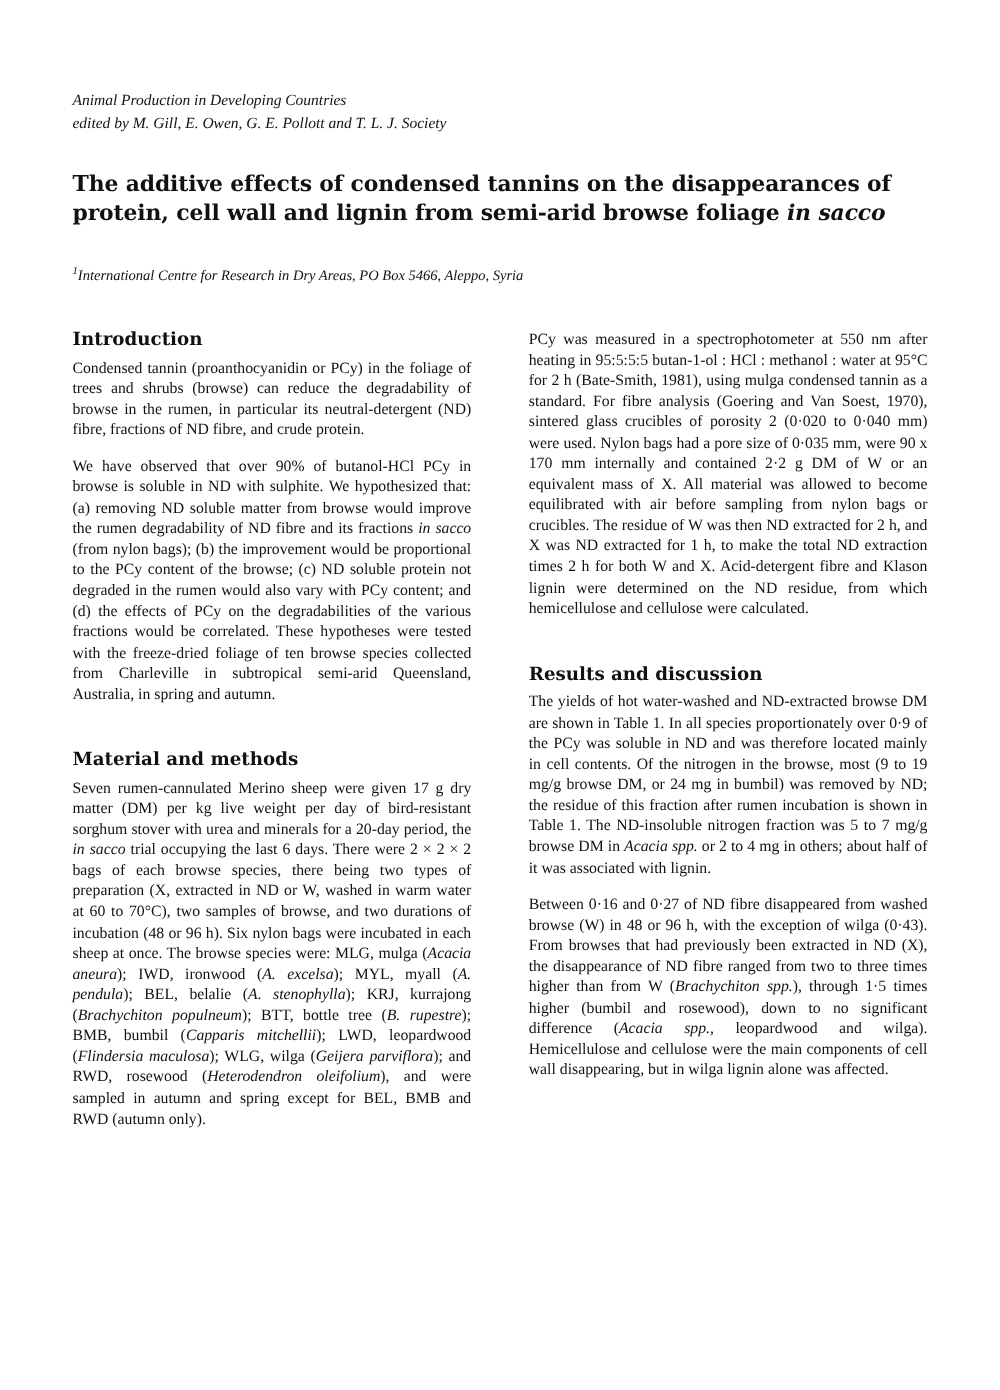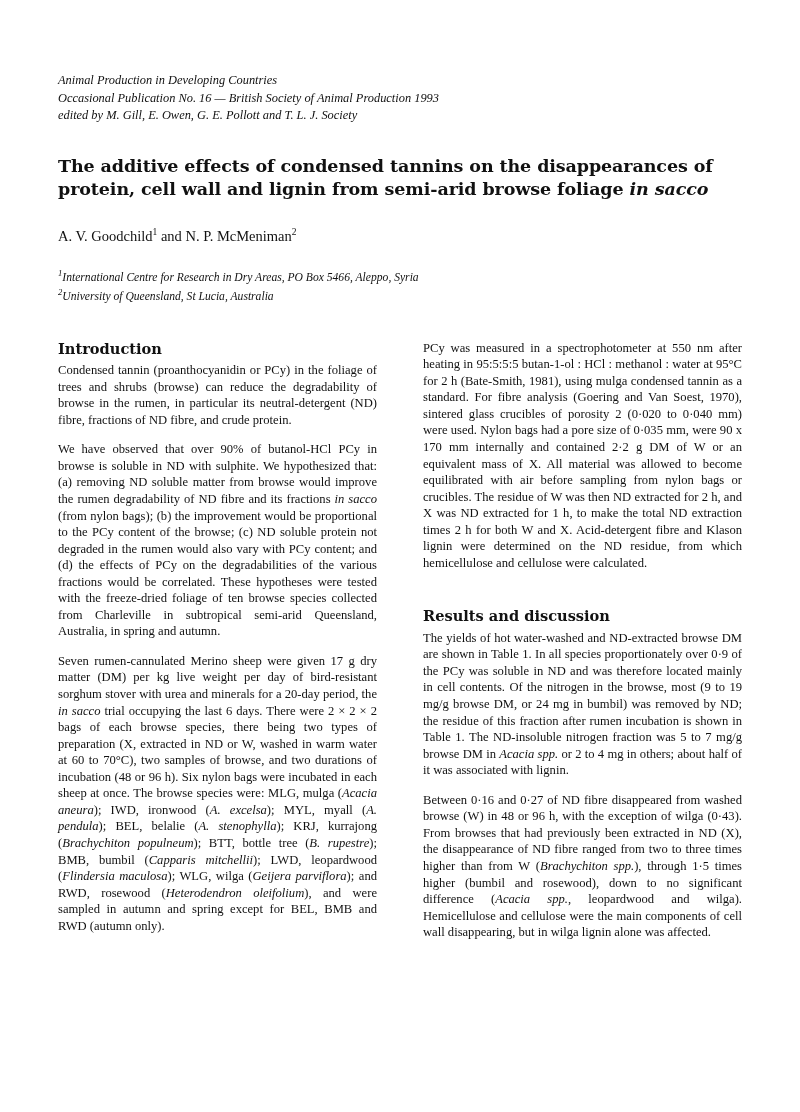--- a/index.html
+++ b/index.html
@@ -96,42 +96,38 @@
   }
 </style>
 </head>
 <body>
 
 <div class="page">
   <div class="content">
 
     <div class="series">
       <div>Animal Production in Developing Countries</div>
-      <div>Occasional Publication No. 16 — British Society of Animal Production 1993</div>
       <div>edited by M. Gill, E. Owen, G. E. Pollott and T. L. J. Society</div>
     </div>
 
     <h1 class="title"><span>The additive effects of condensed tannins on the disappearances of protein, cell wall and lignin from semi-arid browse foliage </span><span class="ital">in sacco</span></h1>
 
-    <div class="authors">
-      A. V. Goodchild<sup>1</sup> and N. P. McMeniman<sup>2</sup>
-    </div>
 
     <div class="affil">
       <div><sup>1</sup>International Centre for Research in Dry Areas, PO Box 5466, Aleppo, Syria</div>
-      <div><sup>2</sup>University of Queensland, St Lucia, Australia</div>
     </div>
 
     <div class="columns">
 
       <div class="col">
         <h2 class="section">Introduction</h2>
         <p>Condensed tannin (proanthocyanidin or PCy) in the foliage of trees and shrubs (browse) can reduce the degradability of browse in the rumen, in particular its neutral-detergent (ND) fibre, fractions of ND fibre, and crude protein.</p>
         <p>We have observed that over 90% of butanol-HCl PCy in browse is soluble in ND with sulphite. We hypothesized that: (a) removing ND soluble matter from browse would improve the rumen degradability of ND fibre and its fractions <i>in sacco</i> (from nylon bags); (b) the improvement would be proportional to the PCy content of the browse; (c) ND soluble protein not degraded in the rumen would also vary with PCy content; and (d) the effects of PCy on the degradabilities of the various fractions would be correlated. These hypotheses were tested with the freeze-dried foliage of ten browse species collected from Charleville in subtropical semi-arid Queensland, Australia, in spring and autumn.</p>
 
+        <h2 class="section spaced">Material and methods</h2>
         <p class="tight">Seven rumen-cannulated Merino sheep were given 17 g dry matter (DM) per kg live weight per day of bird-resistant sorghum stover with urea and minerals for a 20-day period, the <i>in sacco</i> trial occupying the last 6 days. There were 2 ×  2 × 2 bags of each browse species, there being two types of preparation (X, extracted in ND or W, washed in warm water at 60 to 70°C), two samples of browse, and two durations of incubation (48 or 96 h). Six nylon bags were incubated in each sheep at once. The browse species were: MLG, mulga (<i>Acacia aneura</i>); IWD, ironwood (<i>A. excelsa</i>); MYL, myall (<i>A. pendula</i>); BEL, belalie (<i>A. stenophylla</i>); KRJ, kurrajong (<i>Brachychiton populneum</i>); BTT, bottle tree (<i>B. rupestre</i>); BMB, bumbil (<i>Capparis mitchellii</i>); LWD, leopardwood (<i>Flindersia maculosa</i>); WLG, wilga (<i>Geijera parviflora</i>); and RWD, rosewood (<i>Heterodendron oleifolium</i>), and were sampled in autumn and spring except for BEL, BMB and RWD (autumn only).</p>
       </div>
 
       <div class="col">
         <p>PCy was measured in a spectrophotometer at 550 nm after heating in 95:5:5:5 butan-1-ol : HCl : methanol : water at 95°C for 2 h (Bate-Smith, 1981), using mulga condensed tannin as a standard. For fibre analysis (Goering and Van Soest, 1970), sintered glass crucibles of porosity 2 (0·020 to 0·040 mm) were used. Nylon bags had a pore size of 0·035 mm, were 90 x 170 mm internally and contained 2·2 g DM of W or an equivalent mass of X. All material was allowed to become equilibrated with air before sampling from nylon bags or crucibles. The residue of W was then ND extracted for 2 h, and X was ND extracted for 1 h, to make the total ND extraction times 2 h for both W and X. Acid-detergent fibre and Klason lignin were determined on the ND residue, from which hemicellulose and cellulose were calculated.</p>
 
         <h2 class="section spaced">Results and discussion</h2>
         <p>The yields of hot water-washed and ND-extracted browse DM are shown in Table 1. In all species proportionately over 0·9 of the PCy was soluble in ND and was therefore located mainly in cell contents. Of the nitrogen in the browse, most (9 to 19 mg/g browse DM, or 24 mg in bumbil) was removed by ND; the residue of this fraction after rumen incubation is shown in Table 1. The ND-insoluble nitrogen fraction was 5 to 7 mg/g browse DM in <i>Acacia spp.</i> or 2 to 4 mg in others; about half of it was associated with lignin.</p>
         <p>Between 0·16 and 0·27 of ND fibre disappeared from washed browse (W) in 48 or 96 h, with the exception of wilga (0·43). From browses that had previously been extracted in ND (X), the disappearance of ND fibre ranged from two to three times higher than from W (<i>Brachychiton spp.</i>), through 1·5 times higher (bumbil and rosewood), down to no significant difference (<i>Acacia spp.</i>, leopardwood and wilga). Hemicellulose and cellulose were the main components of cell wall disappearing, but in wilga lignin alone was affected.</p>
       </div>

